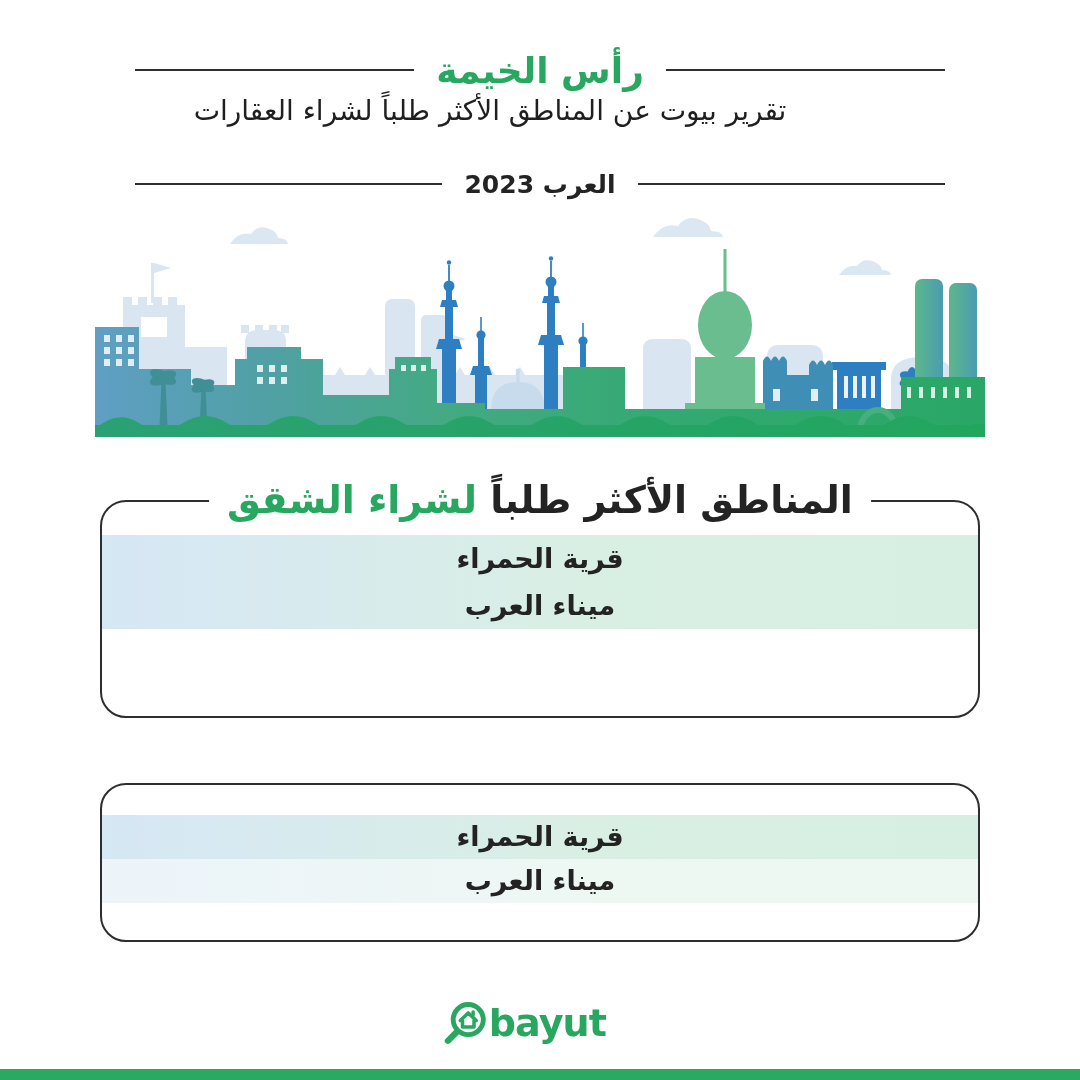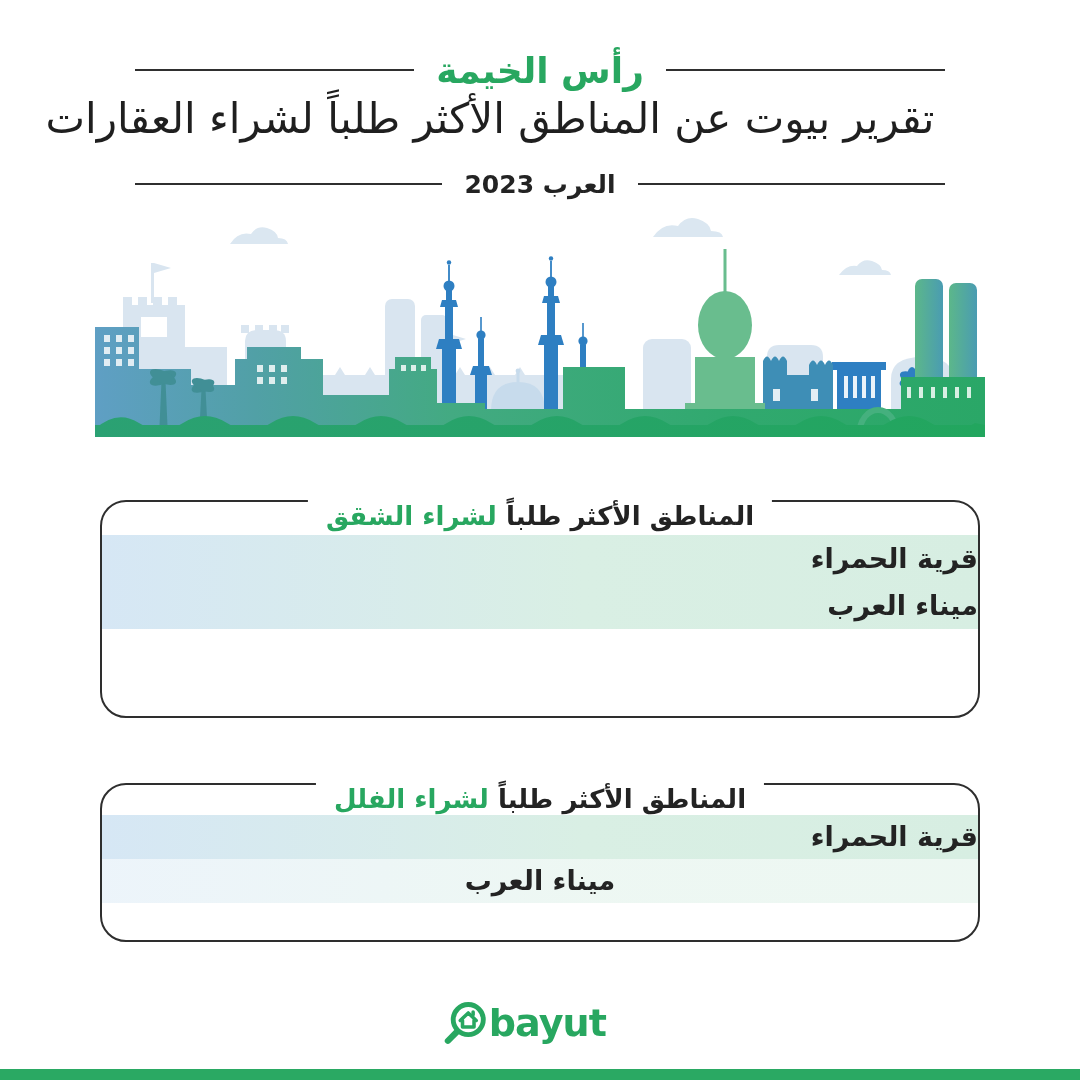--- a/index.html
+++ b/index.html
@@ -12,48 +12,48 @@
   body{
     width:1080px;height:1080px;background:#ffffff;position:relative;overflow:hidden;
     font-family:"DejaVu Sans", sans-serif;color:var(--text-dark);
   }
   .hdr-row{position:absolute;left:135px;width:810px;display:flex;align-items:center;gap:22px;}
   .hdr-line{flex:1;height:0;border-top:2px solid #2f2f2f;}
   #emirate-row{top:44px;height:52px;}
   .emirate{color:var(--brand-green);font-weight:bold;font-size:36px;white-space:nowrap;}
   .main-title{
     position:absolute;top:94px;left:0;width:980px;text-align:center;
-    font-size:42px;color:#1f1f1f;white-space:nowrap;direction:rtl;
+    font-size:28px;color:#1f1f1f;white-space:nowrap;direction:rtl;
   }
   #year-row{top:164px;height:40px;}
   .year-text{font-weight:bold;font-size:25px;white-space:nowrap;direction:rtl;}
   .year-digits{letter-spacing:7px;}
   .skyline{position:absolute;top:207px;left:95px;width:890px;height:230px;}
 
   .card{
     position:absolute;left:100px;width:880px;background:#fff;box-sizing:border-box;
     border:2px solid var(--card-border);border-radius:26px;
   }
   #card-apartments{top:500px;height:218px;}
   #card-villas{top:783px;height:159px;}
   .card-title{
     position:absolute;top:-24px;left:50%;transform:translateX(-50%);
     background:#fff;padding:0 18px;white-space:nowrap;direction:rtl;
-    font-weight:bold;font-size:26px;line-height:44px;color:var(--text-dark);margin-top:16px;
+    font-weight:bold;font-size:38px;line-height:44px;color:var(--text-dark);
   }
   .card-title .accent{color:var(--brand-green);}
   .rows{position:absolute;left:0;right:0;}
   #card-apartments .rows{top:33px;}
   #card-villas .rows{top:30px;}
   .row{
     height:47px;line-height:47px;text-align:center;direction:rtl;
     font-weight:bold;font-size:27px;color:var(--text-dark);
   }
   #card-villas .row{height:44px;line-height:44px;}
-  .row-stripe{background:linear-gradient(90deg,#d6e7f5 0%,#d9efe4 55%,#d7eee2 100%);text-align:right;}
+  .row-stripe{background:linear-gradient(90deg,#d6e7f5 0%,#d9efe4 55%,#d7eee2 100%);}
   .row-plain{background:transparent;}
   .row-faint{background:linear-gradient(90deg,rgba(214,231,245,.45) 0%,rgba(216,238,228,.45) 55%,rgba(215,238,226,.45) 100%);}
 
   .logo{position:absolute;top:993px;left:50%;transform:translateX(-50%);width:210px;height:62px;color:var(--brand-green);}
   .footer-bar{position:absolute;bottom:0;left:0;width:1080px;height:11px;background:var(--footer-bar);}
 </style>
 </head>
 <body>
 
 <div class="hdr-row" id="emirate-row">
@@ -249,24 +249,20 @@
     <span>المناطق الأكثر طلباً</span>
     <span class="accent">لشراء الشقق</span>
   </div>
   <div class="rows">
     <div class="row row-stripe">قرية الحمراء</div>
     <div class="row row-stripe">ميناء العرب</div>
   </div>
 </div>
 
 <div class="card" id="card-villas">
-  <div class="card-title">
-    <span>المناطق الأكثر طلباً</span>
-    <span class="accent">لشراء الفلل</span>
-  </div>
   <div class="rows">
     <div class="row row-stripe">قرية الحمراء</div>
     <div class="row row-faint">ميناء العرب</div>
   </div>
 </div>
 
 <svg class="logo" viewBox="0 0 230 70" aria-hidden="true">
   <g stroke="currentColor" fill="none" stroke-linecap="round" stroke-linejoin="round">
     <circle cx="34" cy="30" r="17" stroke-width="5.5"></circle>
     <path d="M21.5 43.5 L11 54" stroke-width="7"></path>

